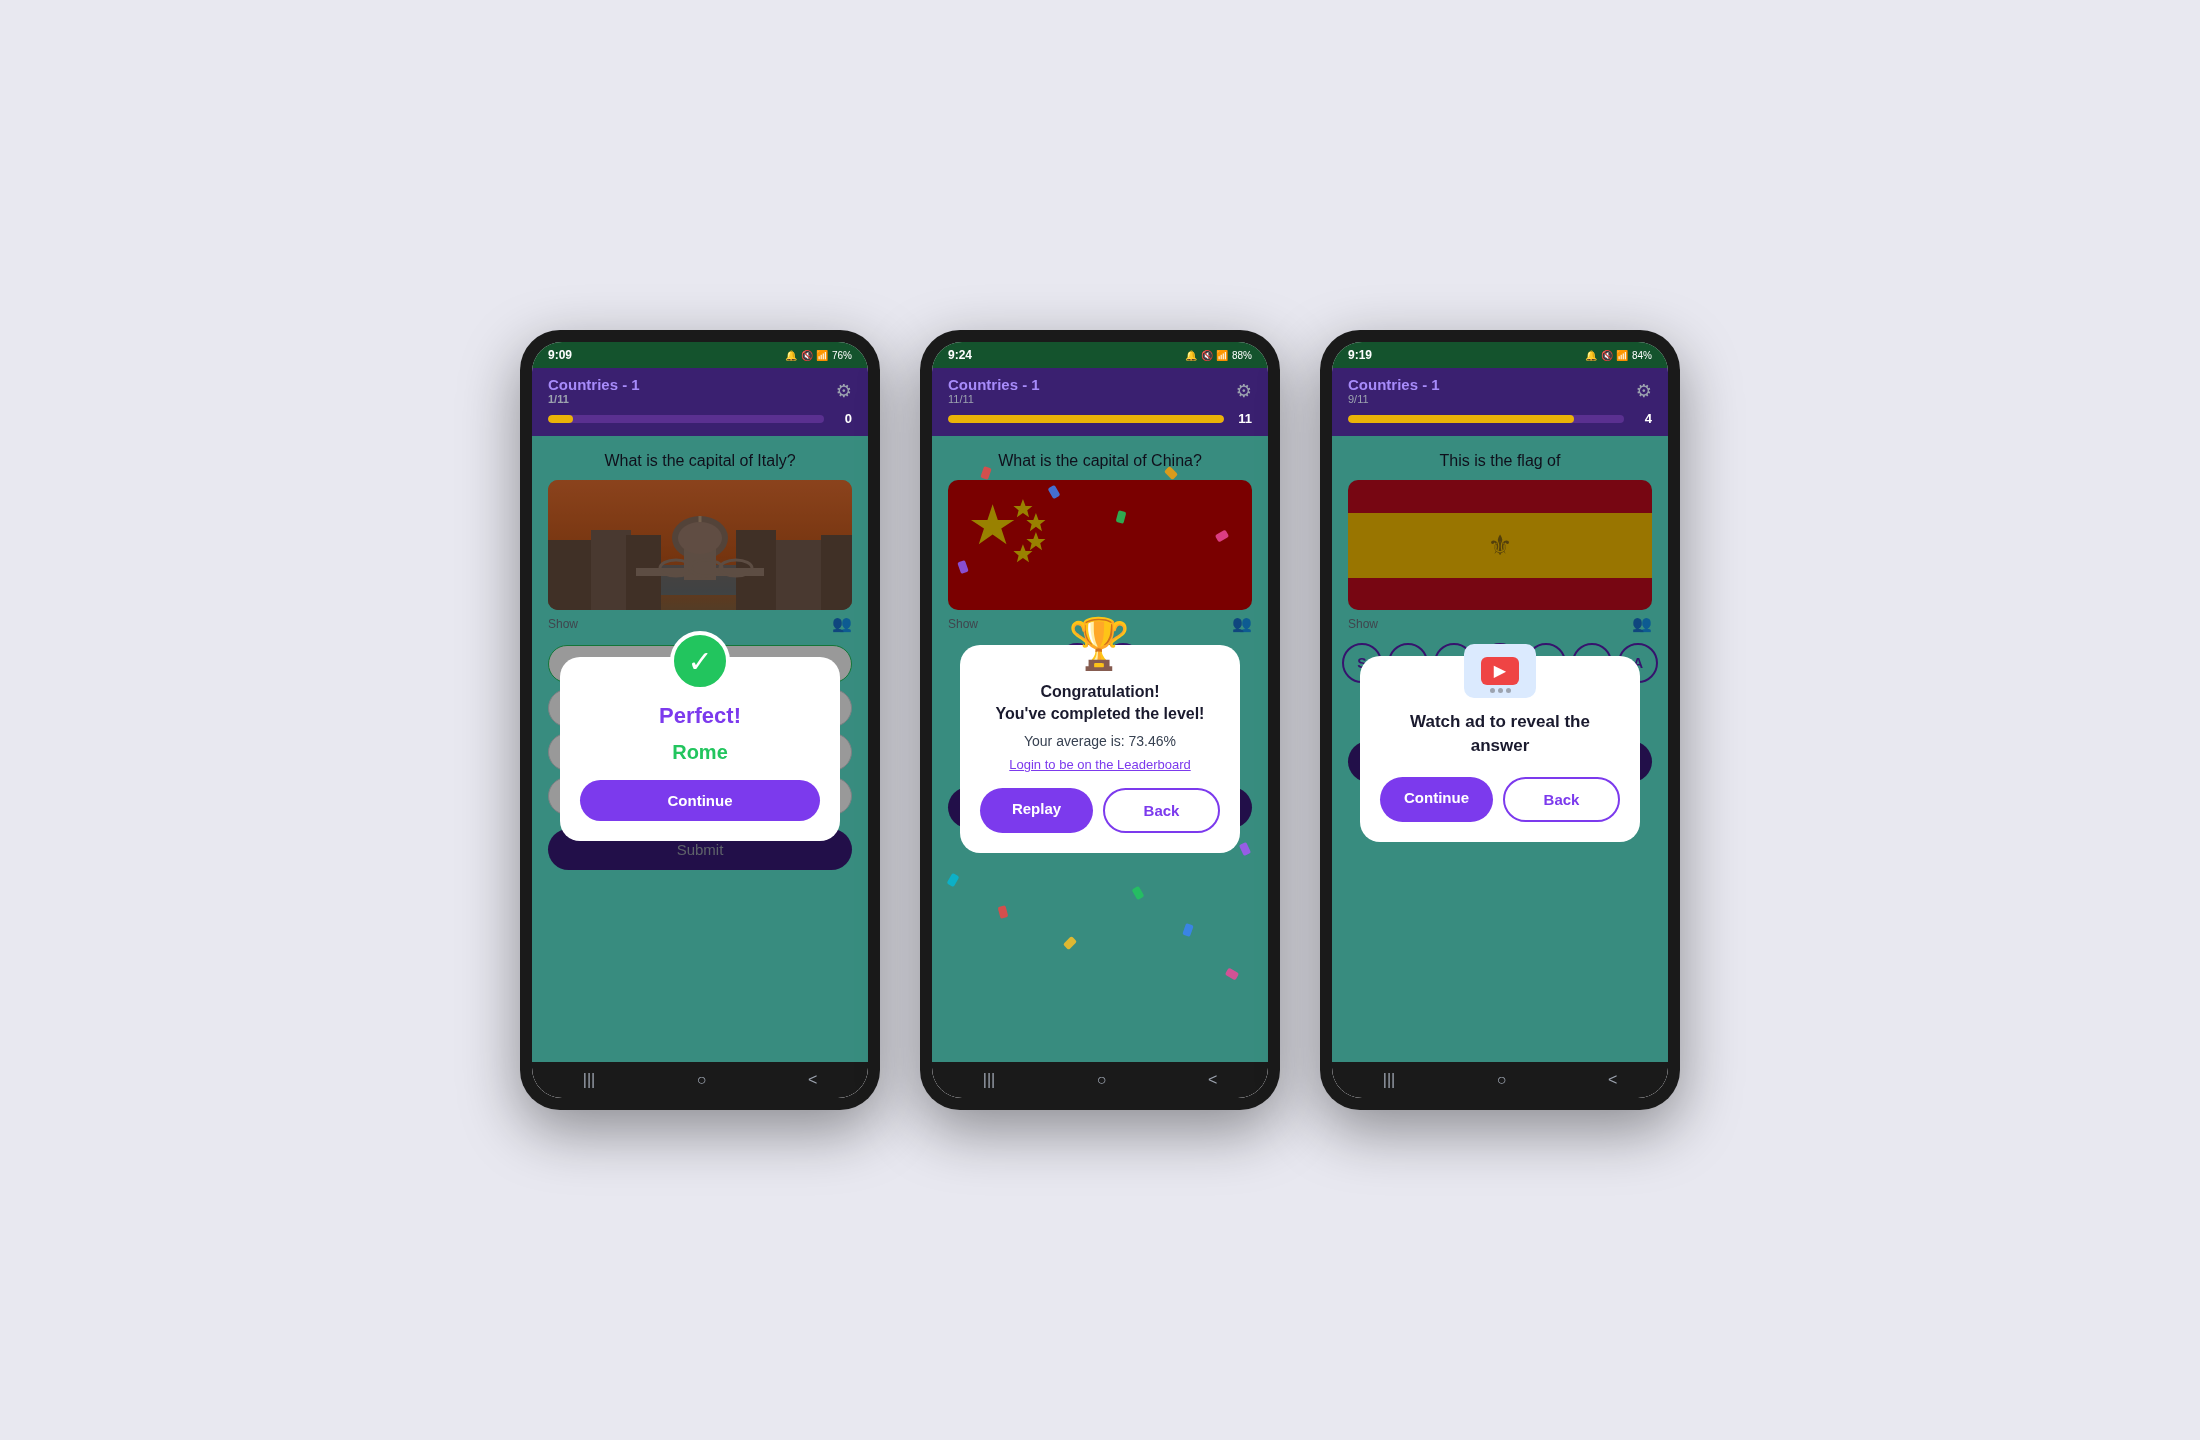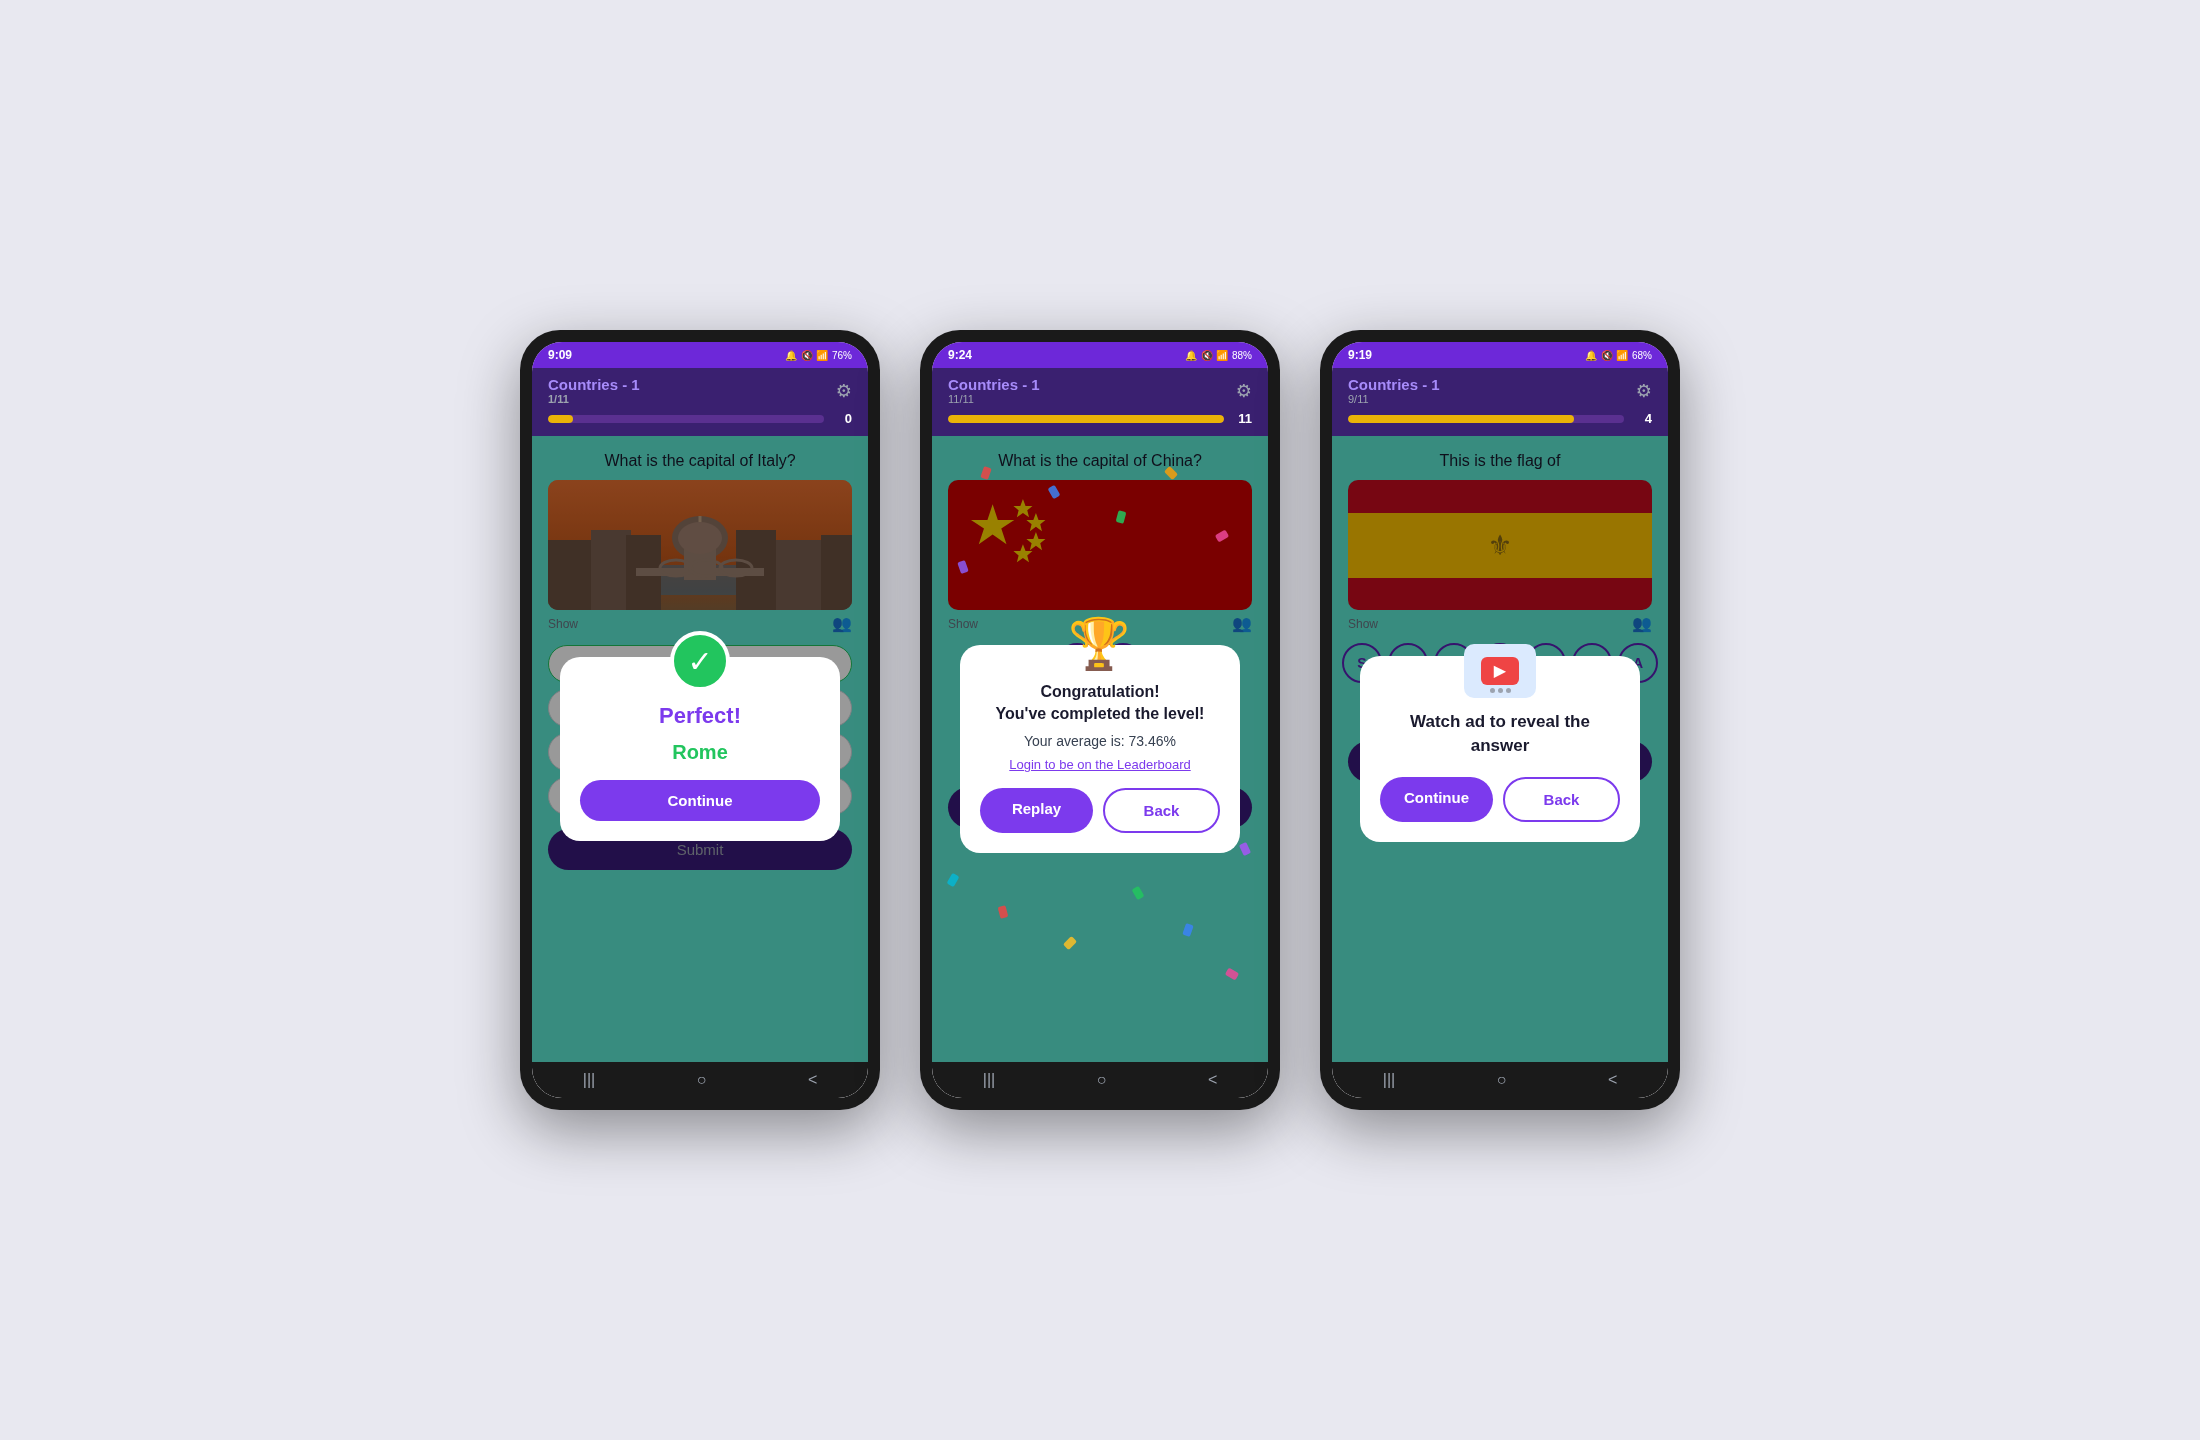--- a/index.html
+++ b/index.html
@@ -37,21 +37,21 @@
       background: #f0f0f5;
       border-radius: 30px;
       overflow: hidden;
       position: relative;
       display: flex;
       flex-direction: column;
     }
 
     
     .status-bar {
-      background: #6d28d9;
+      background: #14532d;
       color: white;
       font-size: 11px;
       padding: 6px 16px;
       display: flex;
       justify-content: space-between;
       align-items: center;
       flex-shrink: 0;
     }
 
     .status-time { font-weight: bold; font-size: 12px; }
@@ -624,21 +624,21 @@
 
   <div class="phone">
     <div class="phone-inner">
 
       <div class="status-bar">
         <span class="status-time">9:19</span>
         <div class="status-icons">
           <span>🔔</span>
           <span>🔇</span>
           <span>📶</span>
-          <span>68%</span>
+          <span>84%</span>
         </div>
       </div>
 
       <div class="app-header">
         <div class="header-row">
           <div>
             <div class="app-title">Countries - 1</div>
             <div style="color:#9ca3af;font-size:11px;">9/11</div>
           </div>
           <span class="gear-icon">⚙</span>

